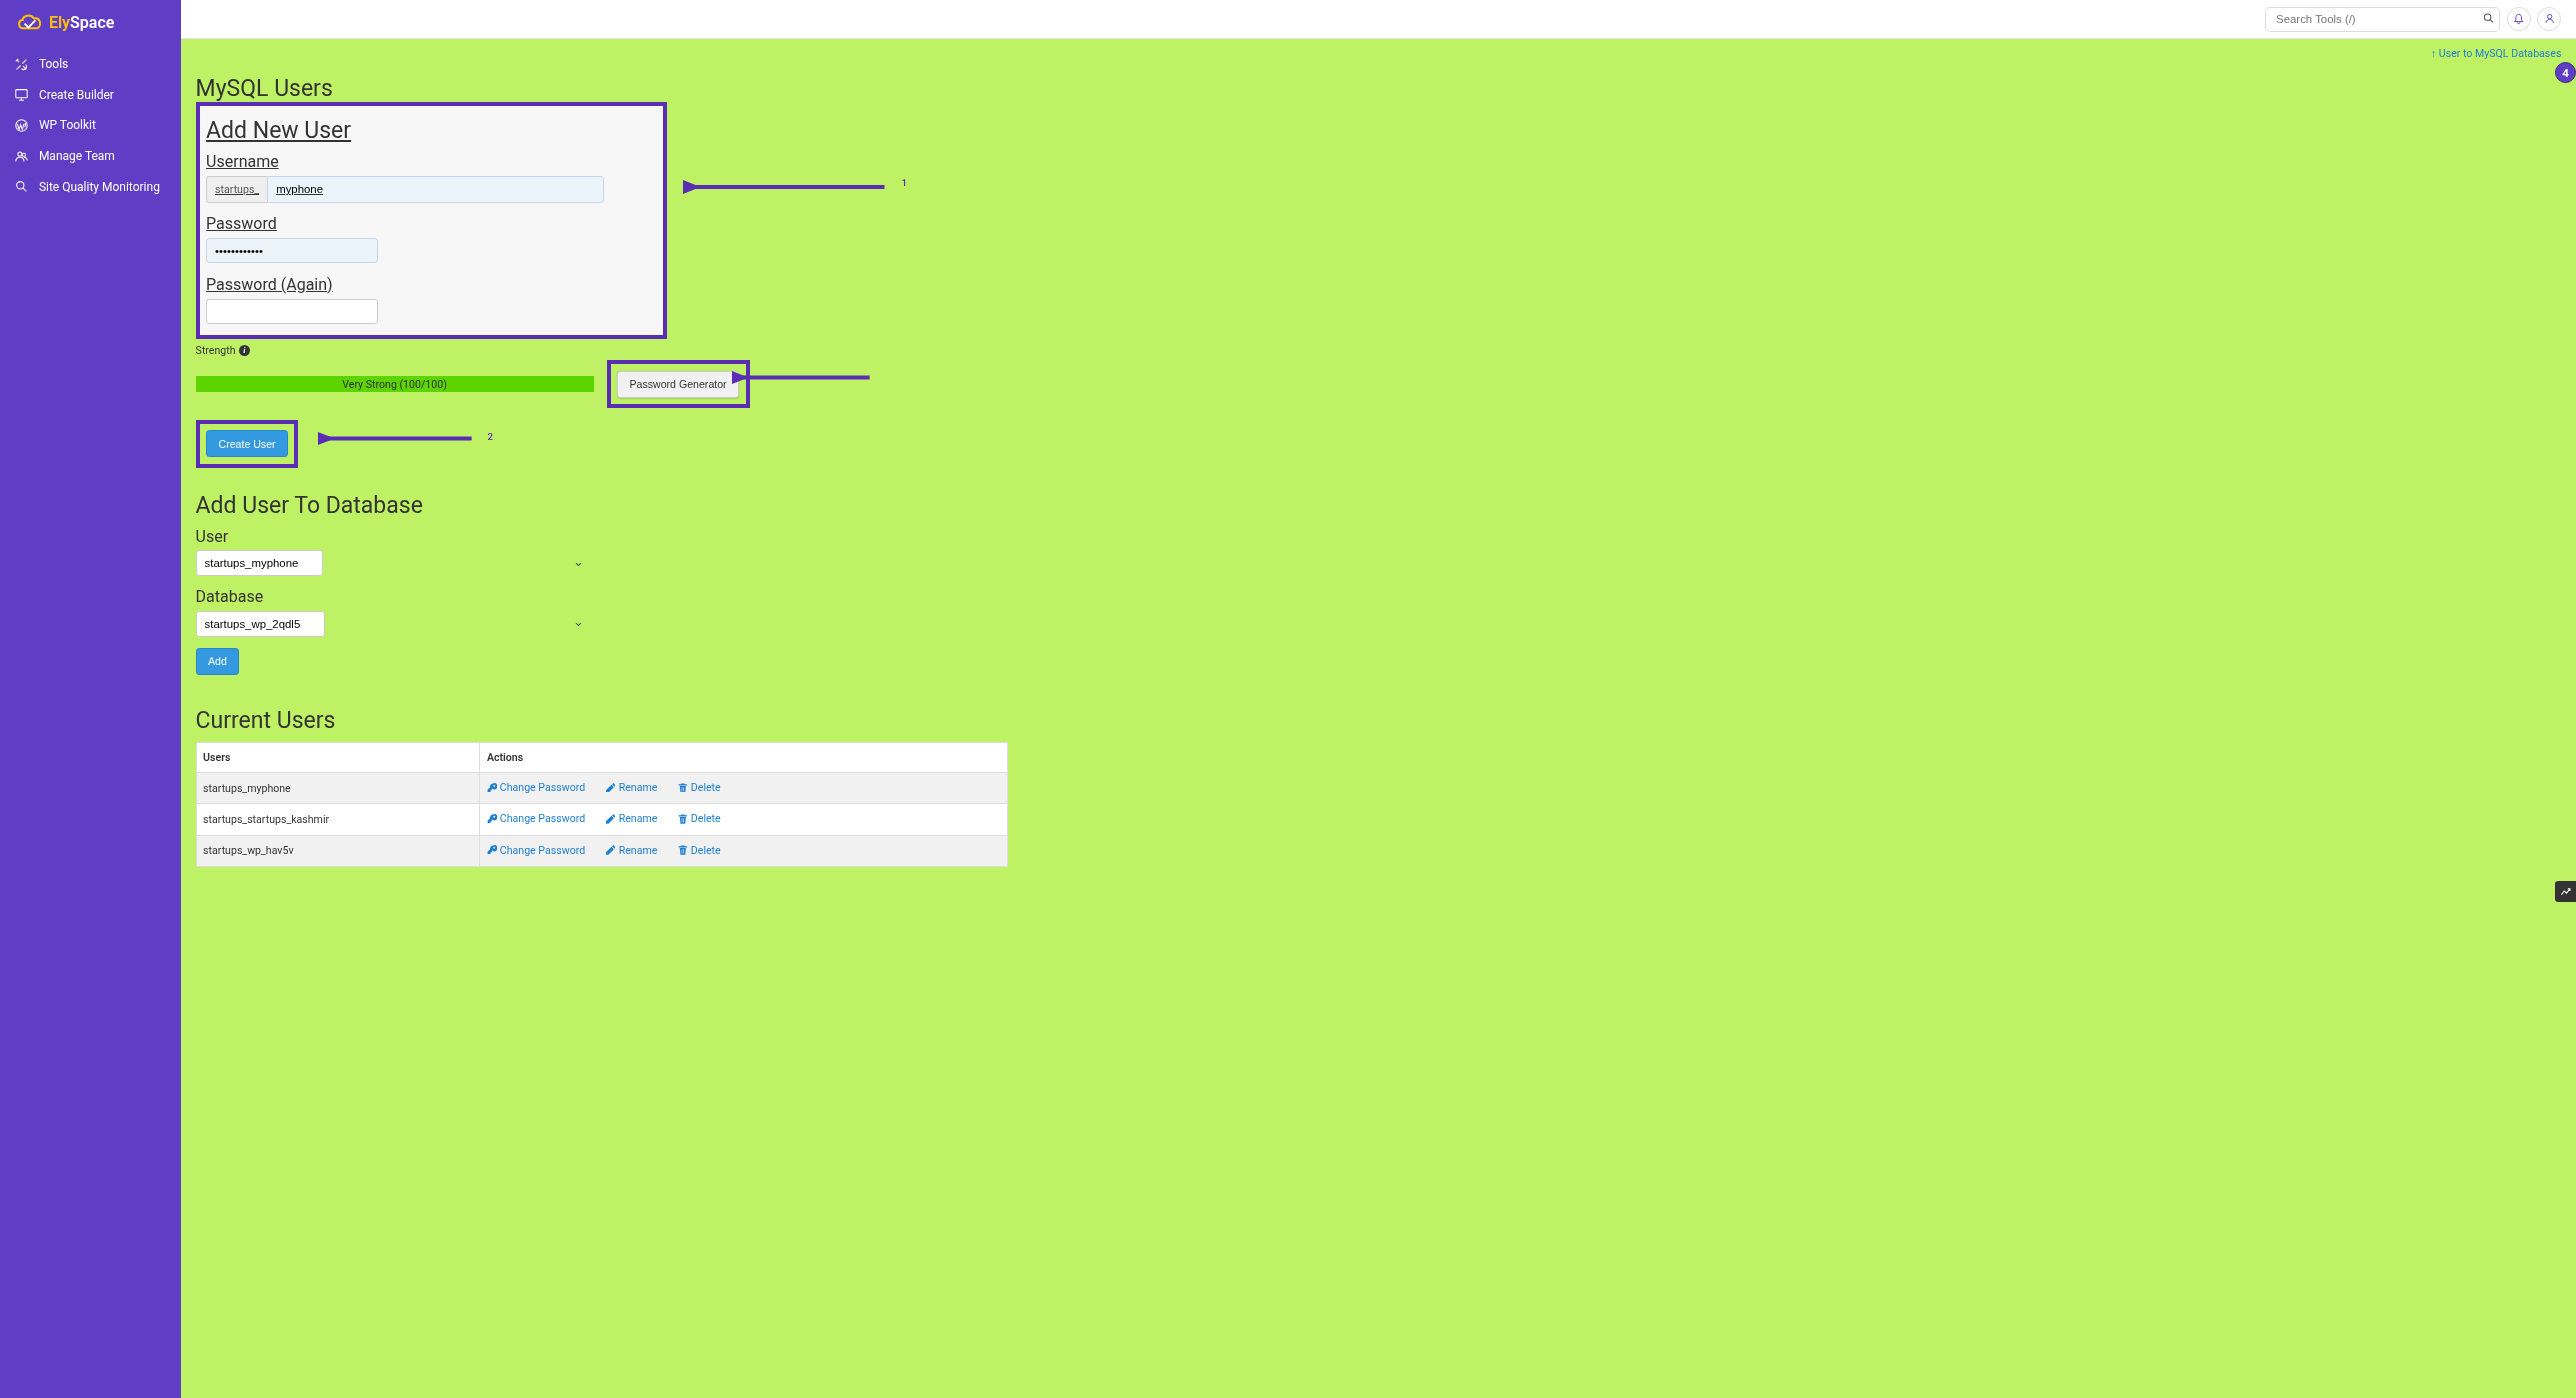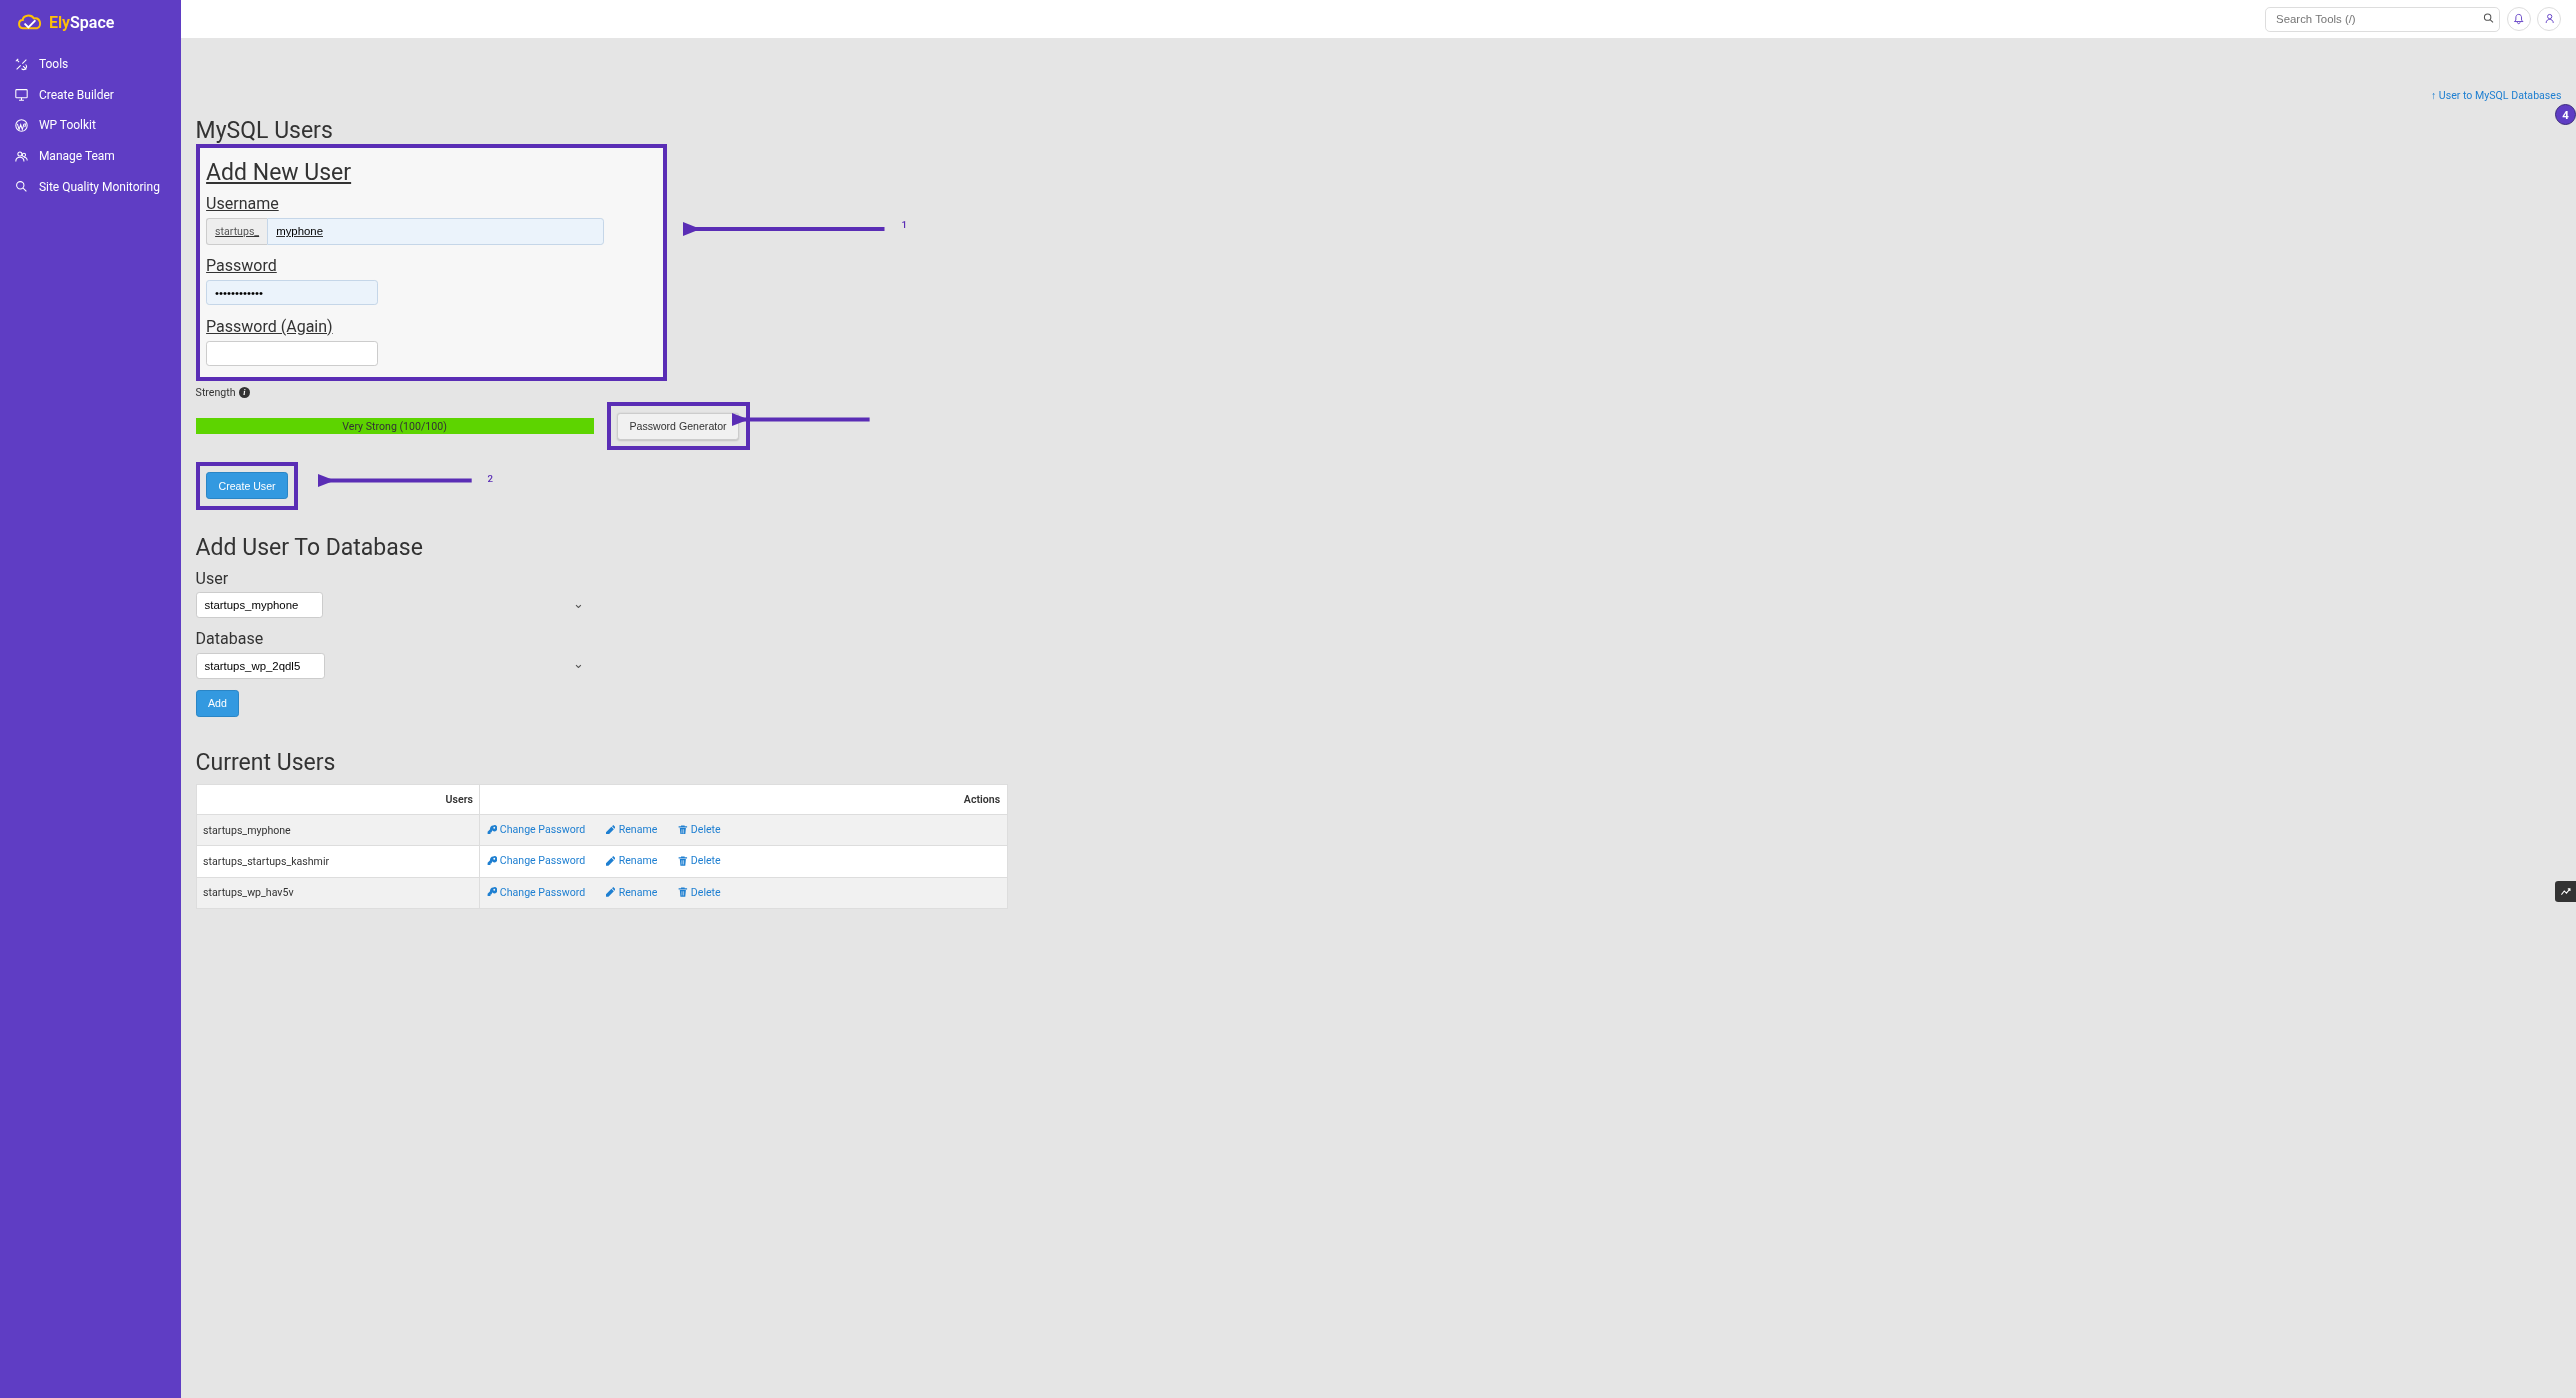--- a/index.html
+++ b/index.html
@@ -11,21 +11,21 @@
     .sidebar { width: 181px; background: #5f3dc4; color: white; flex-shrink: 0; padding-top: 12px; }
     .logo { display: flex; align-items: center; padding: 0 16px 16px; }
     .logo svg { margin-right: 4.9px; }
     .logo-text { font-size: 16px; font-weight: 600; }
     .logo-ely { color: #ffc107; }
     .logo-space { color: #fff; }
     .nav-item { display: flex; align-items: center; padding: 8px 14.6px; cursor: pointer; font-size: 12px; }
     .nav-icon { width: 14.6px; height: 14.6px; margin-right: 9.7px; display: inline-flex; align-items: center; justify-content: center; }
     
     
-    .main { flex: 1; background: #e5e5e5; display: flex; flex-direction: column; gap: 42px; }
+    .main { flex: 1; background: #bef264; display: flex; flex-direction: column; }
     .topbar { background: #fff; border-bottom: 0.8px solid #e5e5e5; padding: 6.5px 14.6px; display: flex; justify-content: flex-end; align-items: center; gap: 6.5px; }
     .search-box { position: relative; width: 235px; }
     .search-box input { width: 100%; padding: 5.7px 26px 5.7px 9.7px; border: 0.8px solid #ddd; border-radius: 4.9px; font-size: 11.4px; }
     .search-box .search-icon-btn { position: absolute; right: 6.5px; top: 50%; transform: translateY(-50%); background: none; border: none; cursor: pointer; color: #555; }
     .icon-btn { width: 24px; height: 24px; border: 0.8px solid #ddd; border-radius: 50%; background: #fff; display: inline-flex; align-items: center; justify-content: center; cursor: pointer; color: #5f3dc4; }
     
     .content { padding: 0 14.6px 32px; position: relative; }
     .jump-link { text-align: right; padding: 8px 0 0; font-size: 10.6px; }
     .jump-link a { color: #1e7fd1; text-decoration: none; }
     
@@ -54,21 +54,21 @@
     .btn { padding: 6.5px 11.4px; border-radius: 3.2px; font-size: 10.6px; cursor: pointer; border: 0.8px solid transparent; }
     .btn-primary { background: #3399e0; border-color: #2a85c5; color: #fff; }
     .btn-default { background: #f1f1f1; border-color: #ccc; color: #333; box-shadow: 0 0.8px 1.6px rgba(0,0,0,0.15); }
     
     .pwd-gen-wrap { display: inline-block; margin-left: 13px; vertical-align: middle; }
     .arrow-svg { position: absolute; }
     .annotation-text { color: #5a2db5; font-size: 9.7px; font-weight: 500; }
     
     
     .table { width: 100%; border-collapse: collapse; margin-top: 4.9px; max-width: 812px; }
-    .table th { text-align: right; font-weight: 600; font-size: 10.6px; padding: 8px 6.5px; border: 0.8px solid #ddd; background: #fff; }
+    .table th { text-align: left; font-weight: 600; font-size: 10.6px; padding: 8px 6.5px; border: 0.8px solid #ddd; background: #fff; }
     .table td { padding: 8px 6.5px; border: 0.8px solid #ddd; font-size: 10.6px; }
     .table tbody tr:nth-child(odd) { background: #f1f1f1; }
     .table tbody tr:nth-child(even) { background: #fff; }
     .action-link { color: #1e7fd1; text-decoration: none; margin-right: 18px; font-size: 10.6px; display: inline-flex; align-items: center; gap: 3.2px; }
     
     .floating-btn { position: fixed; right: 0; top: 63%; width: 21px; height: 21px; background: #333; color: #fff; border-radius: 3.2px 0 0 3.2px; display: flex; align-items: center; justify-content: center; }
     
     .create-user-row { margin-top: 11.4px; display:flex; align-items:center; }
     .add-user-db-section { margin-top: 24px; }
     .current-users-section { margin-top: 32px; }

